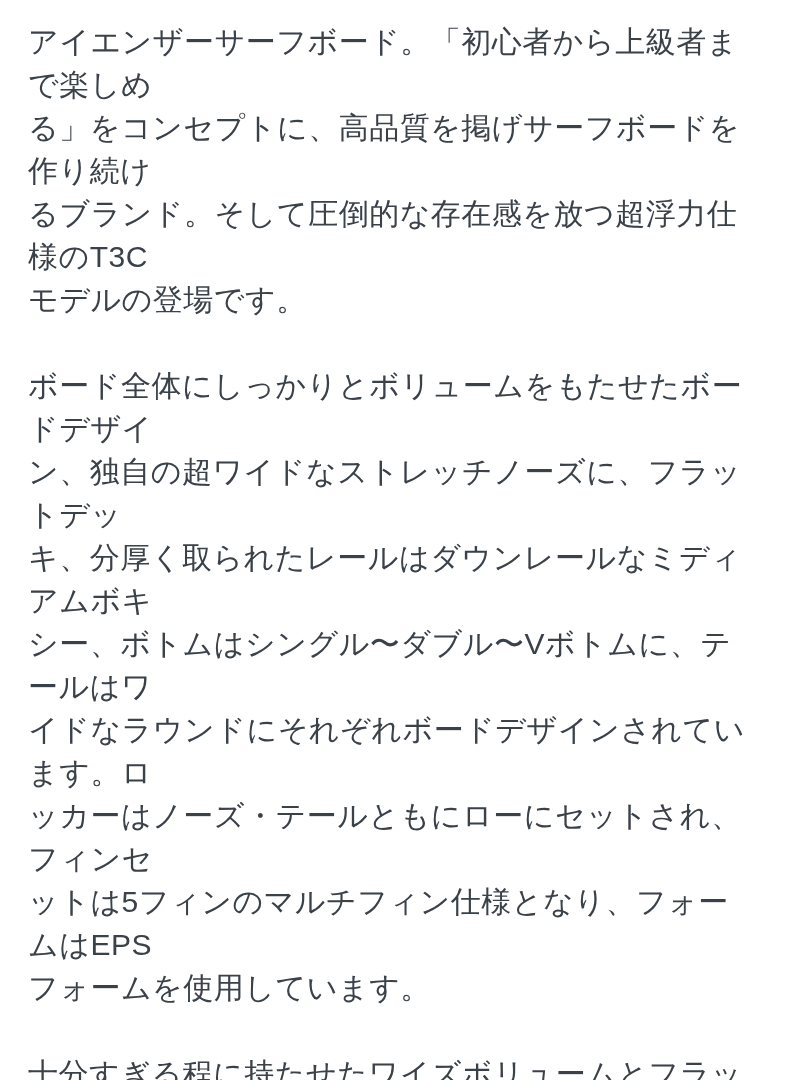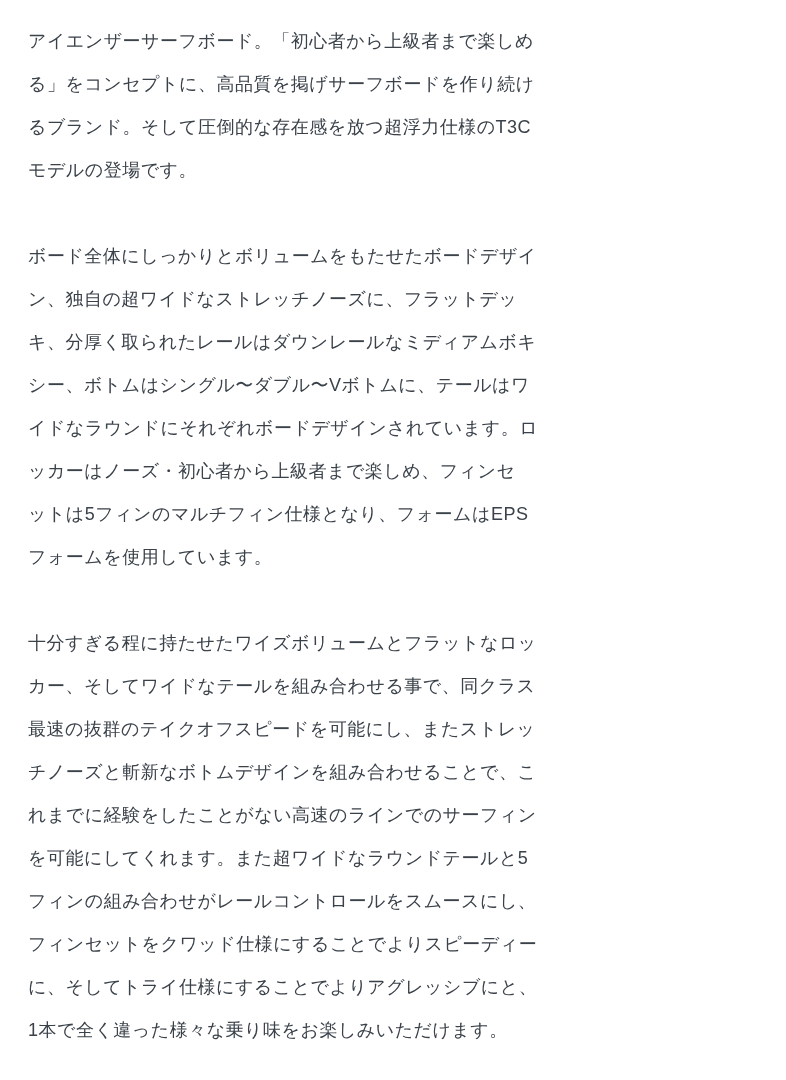--- a/index.html
+++ b/index.html
@@ -9,21 +9,21 @@
     font-family: "Liberation Sans", "DejaVu Sans", sans-serif;
   }
   .page {
     width: 786px;
     height: 1080px;
     background: #ffffff;
     padding: 20px 38px 0 28px;
     overflow: hidden;
   }
   .description p {
-    font-size: 18px;
+    font-size: 30px;
     line-height: 43px;
     color: #3a4149;
     white-space: pre-line;        
     letter-spacing: 0.5px;
     margin: 0 0 43px 0;           
     font-weight: 400;
     text-align: left;
   }
 </style>
 </head>
@@ -33,21 +33,21 @@
   <div class="description">
     <p>アイエンザーサーフボード。「初心者から上級者まで楽しめ
 る」をコンセプトに、高品質を掲げサーフボードを作り続け
 るブランド。そして圧倒的な存在感を放つ超浮力仕様のT3C
 モデルの登場です。</p>
     <p>ボード全体にしっかりとボリュームをもたせたボードデザイ
 ン、独自の超ワイドなストレッチノーズに、フラットデッ
 キ、分厚く取られたレールはダウンレールなミディアムボキ
 シー、ボトムはシングル〜ダブル〜Vボトムに、テールはワ
 イドなラウンドにそれぞれボードデザインされています。ロ
-ッカーはノーズ・初心者から上級者まで楽しめ、フィンセ
+ッカーはノーズ・テールともにローにセットされ、フィンセ
 ットは5フィンのマルチフィン仕様となり、フォームはEPS
 フォームを使用しています。</p>
     <p>十分すぎる程に持たせたワイズボリュームとフラットなロッ
 カー、そしてワイドなテールを組み合わせる事で、同クラス
 最速の抜群のテイクオフスピードを可能にし、またストレッ
 チノーズと斬新なボトムデザインを組み合わせることで、こ
 れまでに経験をしたことがない高速のラインでのサーフィン
 を可能にしてくれます。また超ワイドなラウンドテールと5
 フィンの組み合わせがレールコントロールをスムースにし、
 フィンセットをクワッド仕様にすることでよりスピーディー

